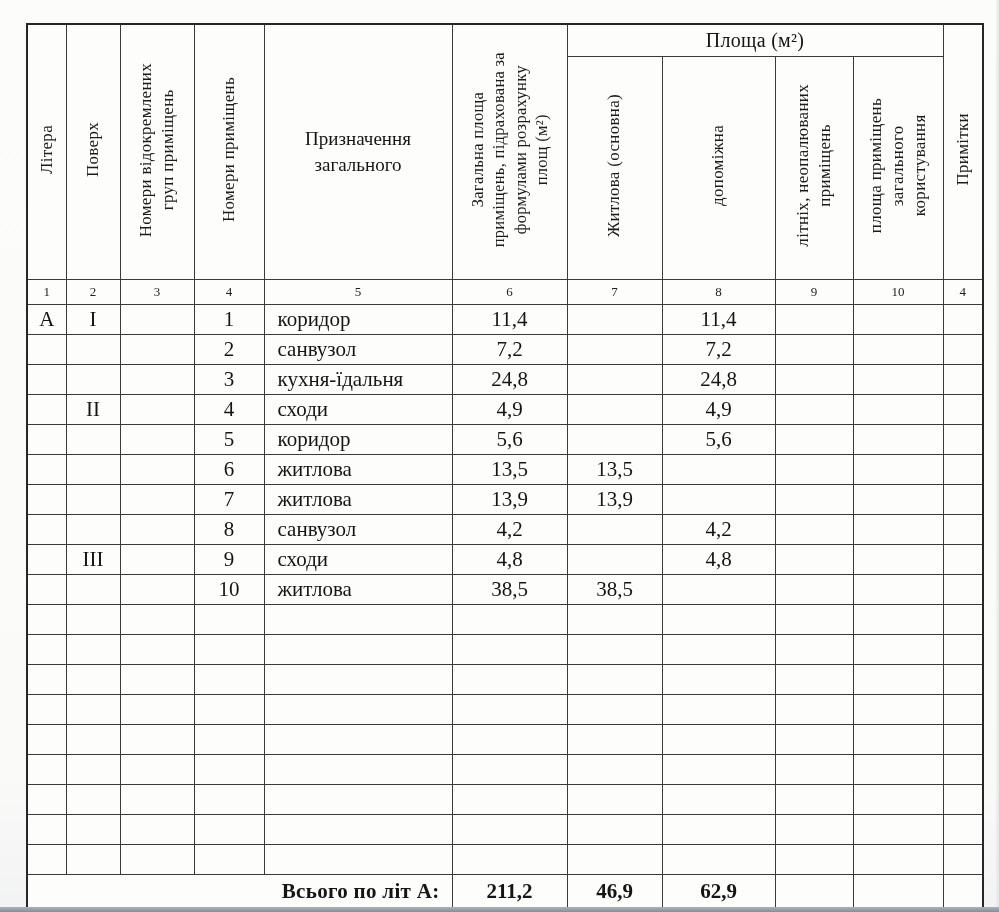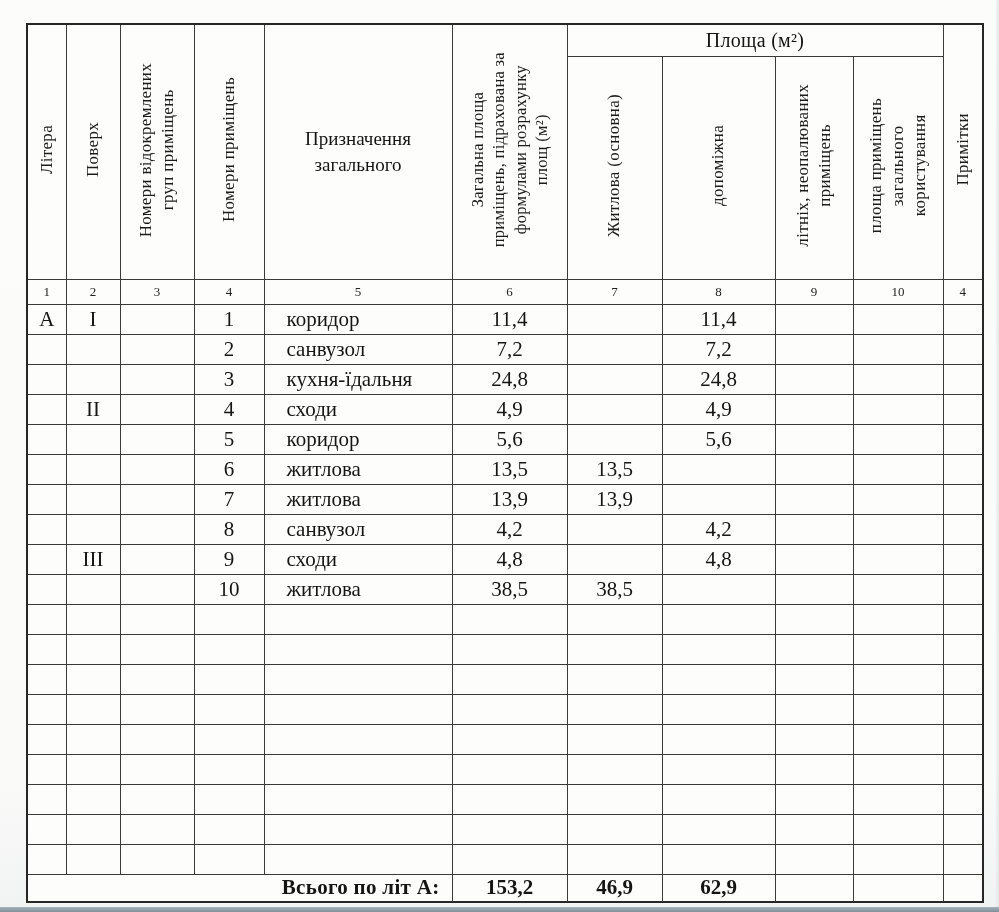--- a/index.html
+++ b/index.html
@@ -51,21 +51,21 @@
     padding: 0;
     font-weight: normal;
     vertical-align: middle;
     text-align: center;
     overflow: hidden;
   }
   tr.h1 { height: 32px; }
   tr.h2 { height: 223px; }
   tr.hn { height: 25px; }
   tr.body-row { height: 30px; }
-  tr.total-row { height: 28px; }
+  tr.total-row { height: 36px; }
 
   .v {
     writing-mode: vertical-rl;
     transform: rotate(180deg);
     white-space: pre-line;
     display: inline-block;
     font-size: 17px;
     line-height: 1.3;
     letter-spacing: 0.3px;
     color: #1b1b1b;
@@ -83,21 +83,21 @@
   }
   tr.hn td {
     font-size: 13px;
     color: #222;
   }
   tbody td {
     font-size: 21px;
   }
   td.c-purpose {
     text-align: left;
-    padding-left: 22px;
+    padding-left: 13px;
     margin-left: 28px;
   }
   tr.total-row td {
     font-weight: bold;
     font-size: 21px;
   }
   td.total-label {
     text-align: right;
     padding-right: 12px;
     letter-spacing: 0.3px;
@@ -409,21 +409,21 @@
     <td></td>
     <td></td>
     <td></td>
     <td></td>
   </tr>
       </tbody>
 
     <tfoot>
       <tr class="total-row">
         <td colspan="5" class="total-label">Всього по літ А:</td>
-        <td>153,2</td>
+        <td>211,2</td>
         <td>46,9</td>
         <td>62,9</td>
         <td></td>
         <td></td>
         <td></td>
       </tr>
     </tfoot>
   </table>
 
   <div class="photo-edge-right"></div>

